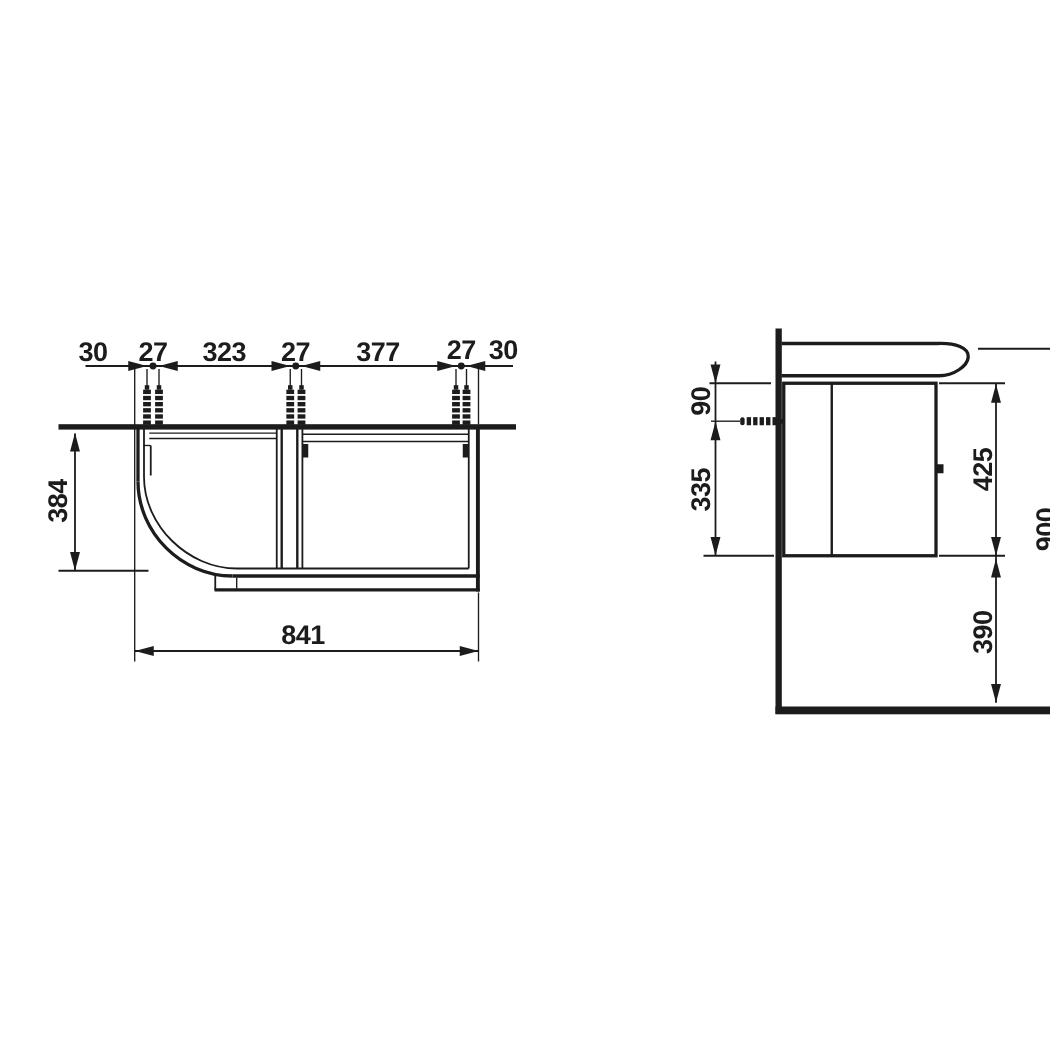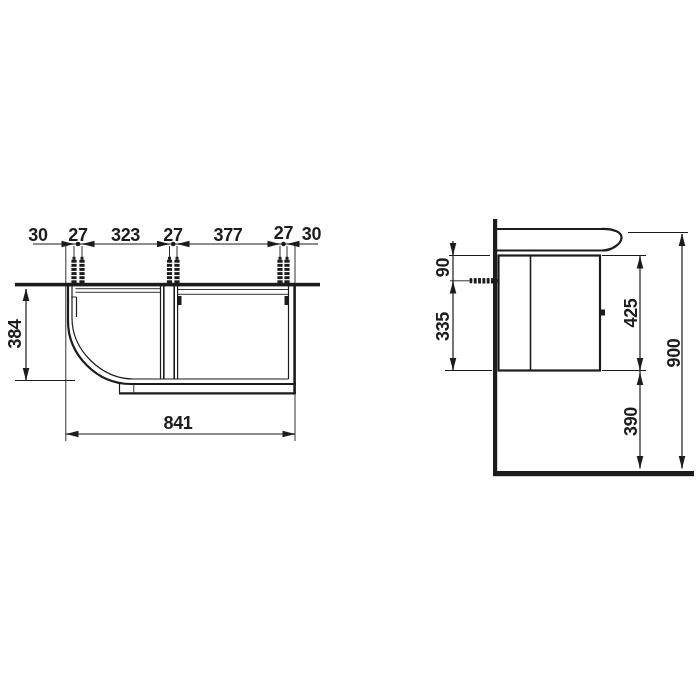--- a/index.html
+++ b/index.html
@@ -2,21 +2,21 @@
 <html style="--line: #1c1c1c; --background: #ffffff;"><head>
 <meta charset="utf-8">
 <style>
   :root { --line:#1c1c1c; --background:#ffffff; }
   html,body { margin:0; padding:0; }
   body {
     width:700px; height:700px;
     background:var(--background);
     font-family:"Liberation Sans", sans-serif;
   }
-  #stage { width:565px; height:700px; position:relative; }
+  #stage { width:565px; height:700px; position:relative;padding-left:24px; }
   svg { display:block; }
   .thin  { stroke:var(--line); stroke-width:0.9; fill:none; }
   .ln1   { stroke:var(--line); stroke-width:1.2; fill:none; }
   .ln15  { stroke:var(--line); stroke-width:1.6; fill:none; }
   .ln2   { stroke:var(--line); stroke-width:2.2; fill:none; }
   .ln25  { stroke:var(--line); stroke-width:2.6; fill:none; }
   .solid { fill:var(--line); stroke:none; }
   .whitebox { fill:var(--background); }
   text.dim {
     font-family:"Liberation Sans", sans-serif;

